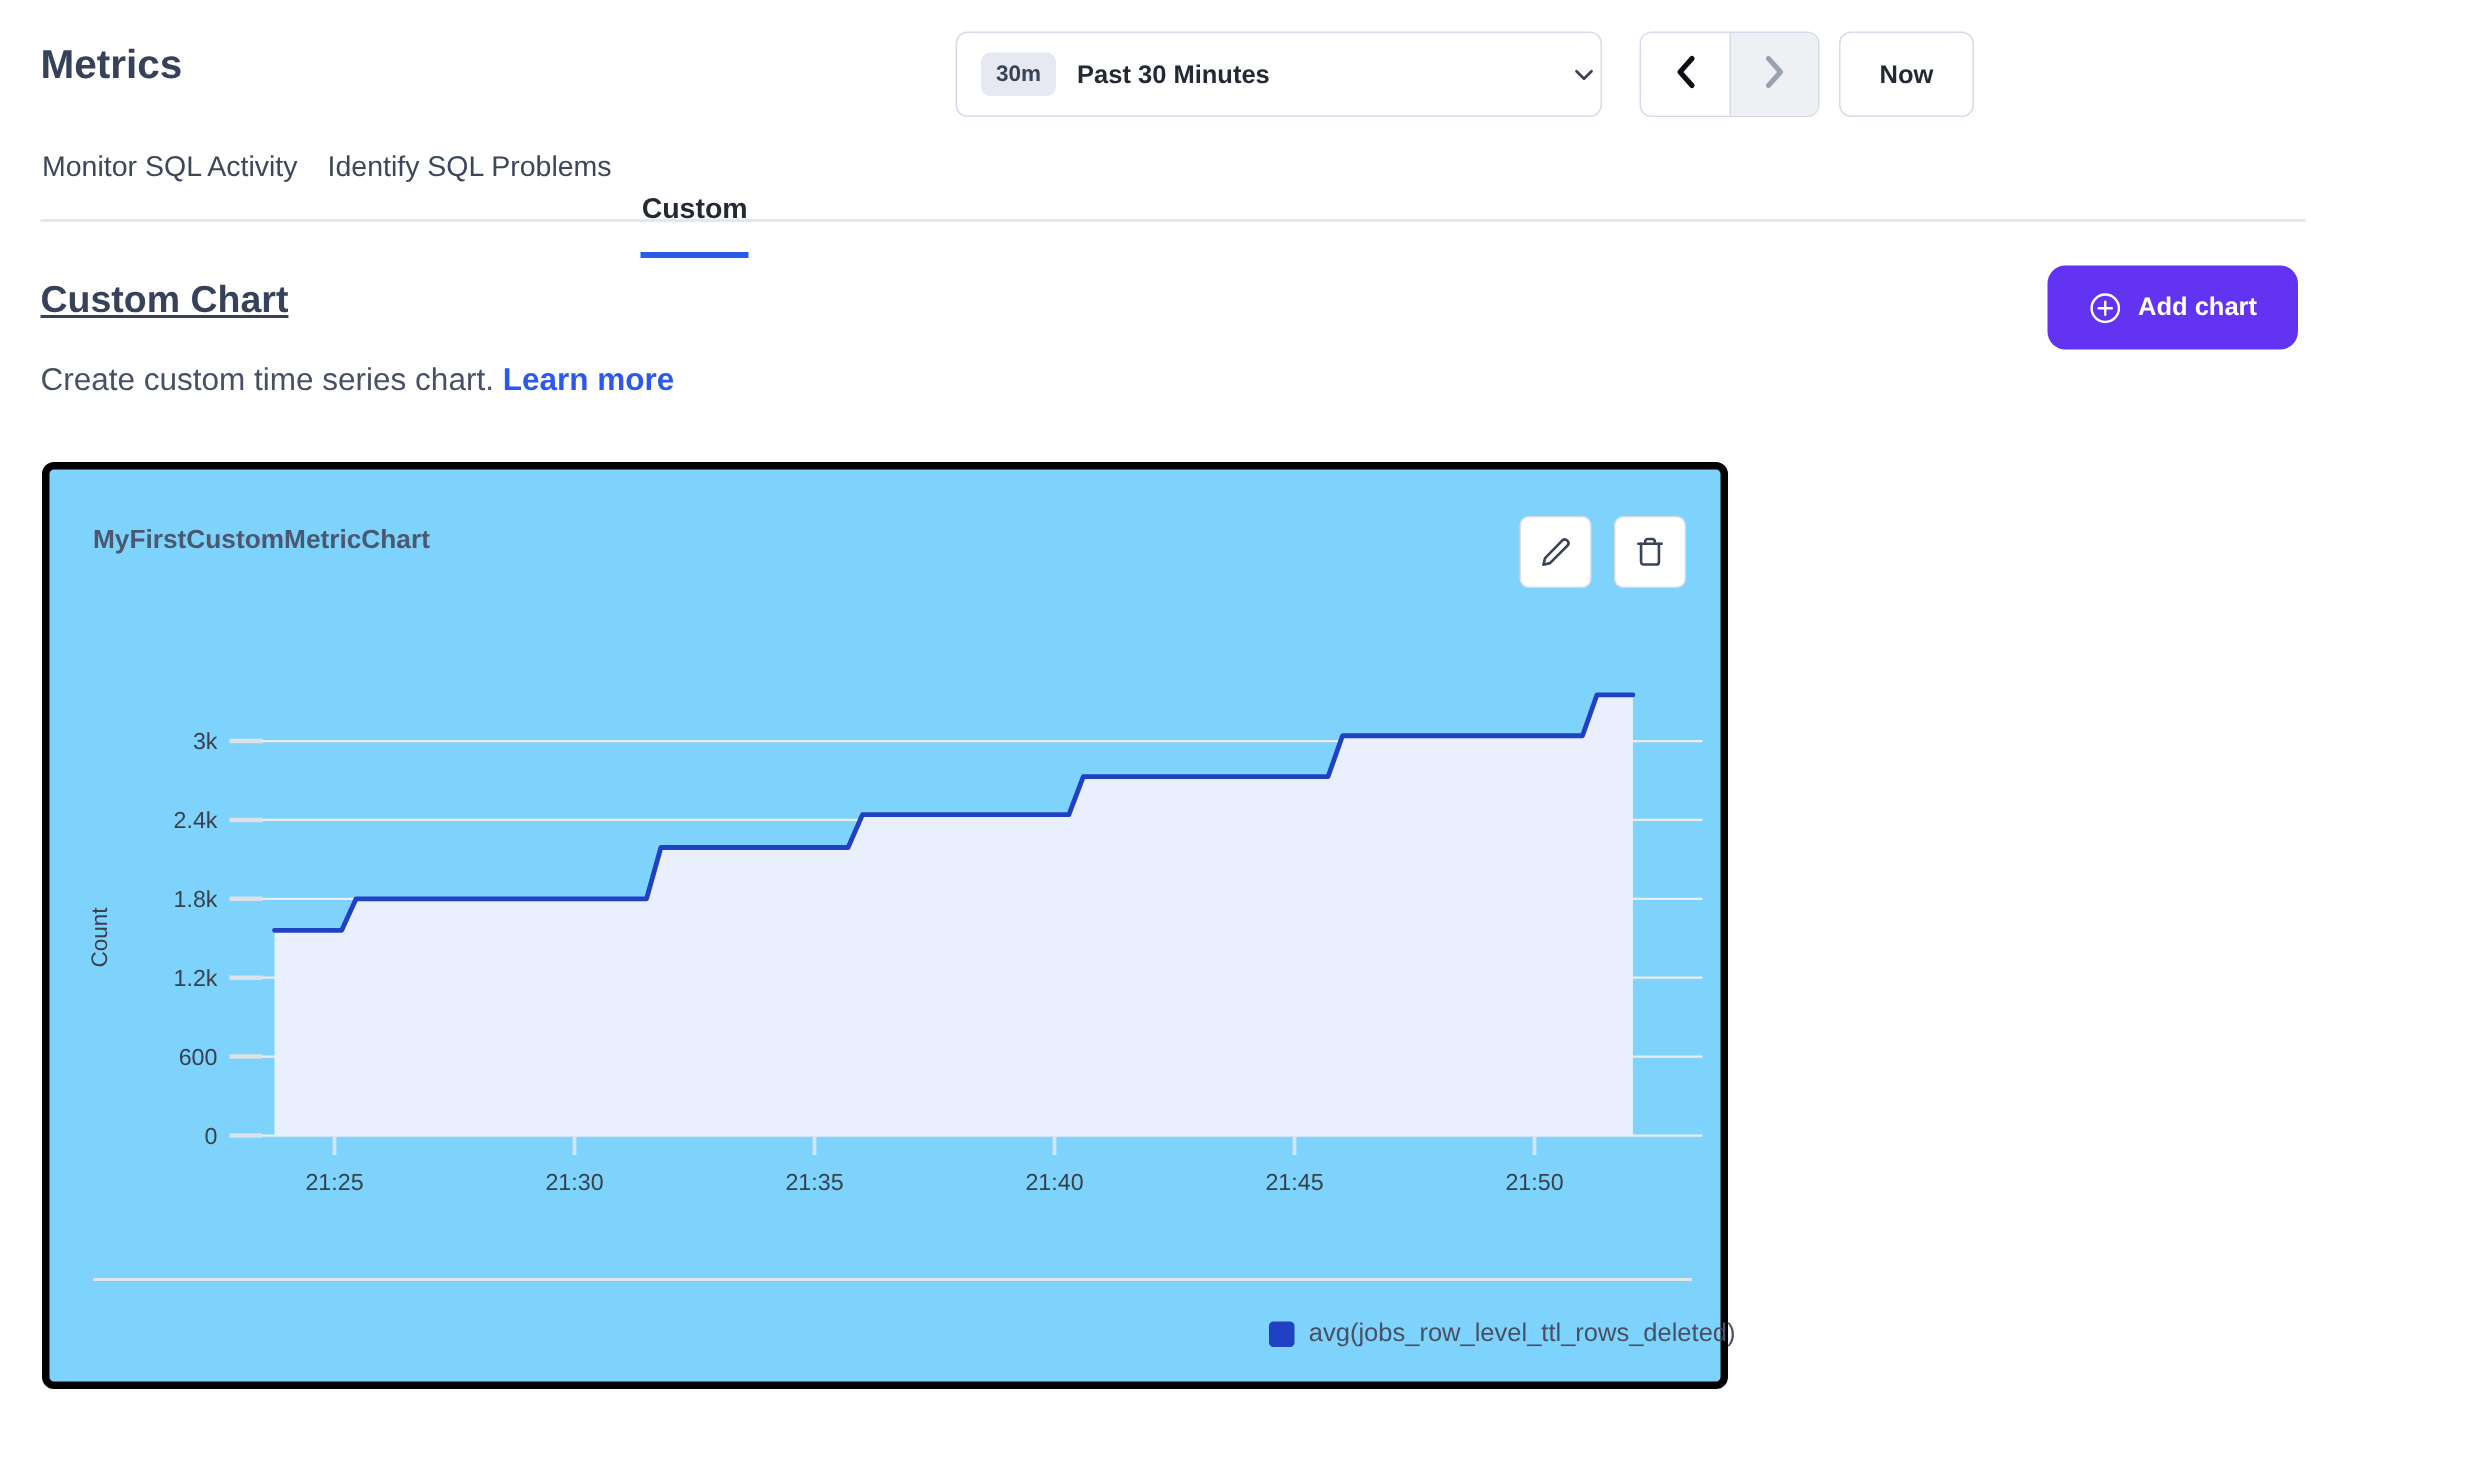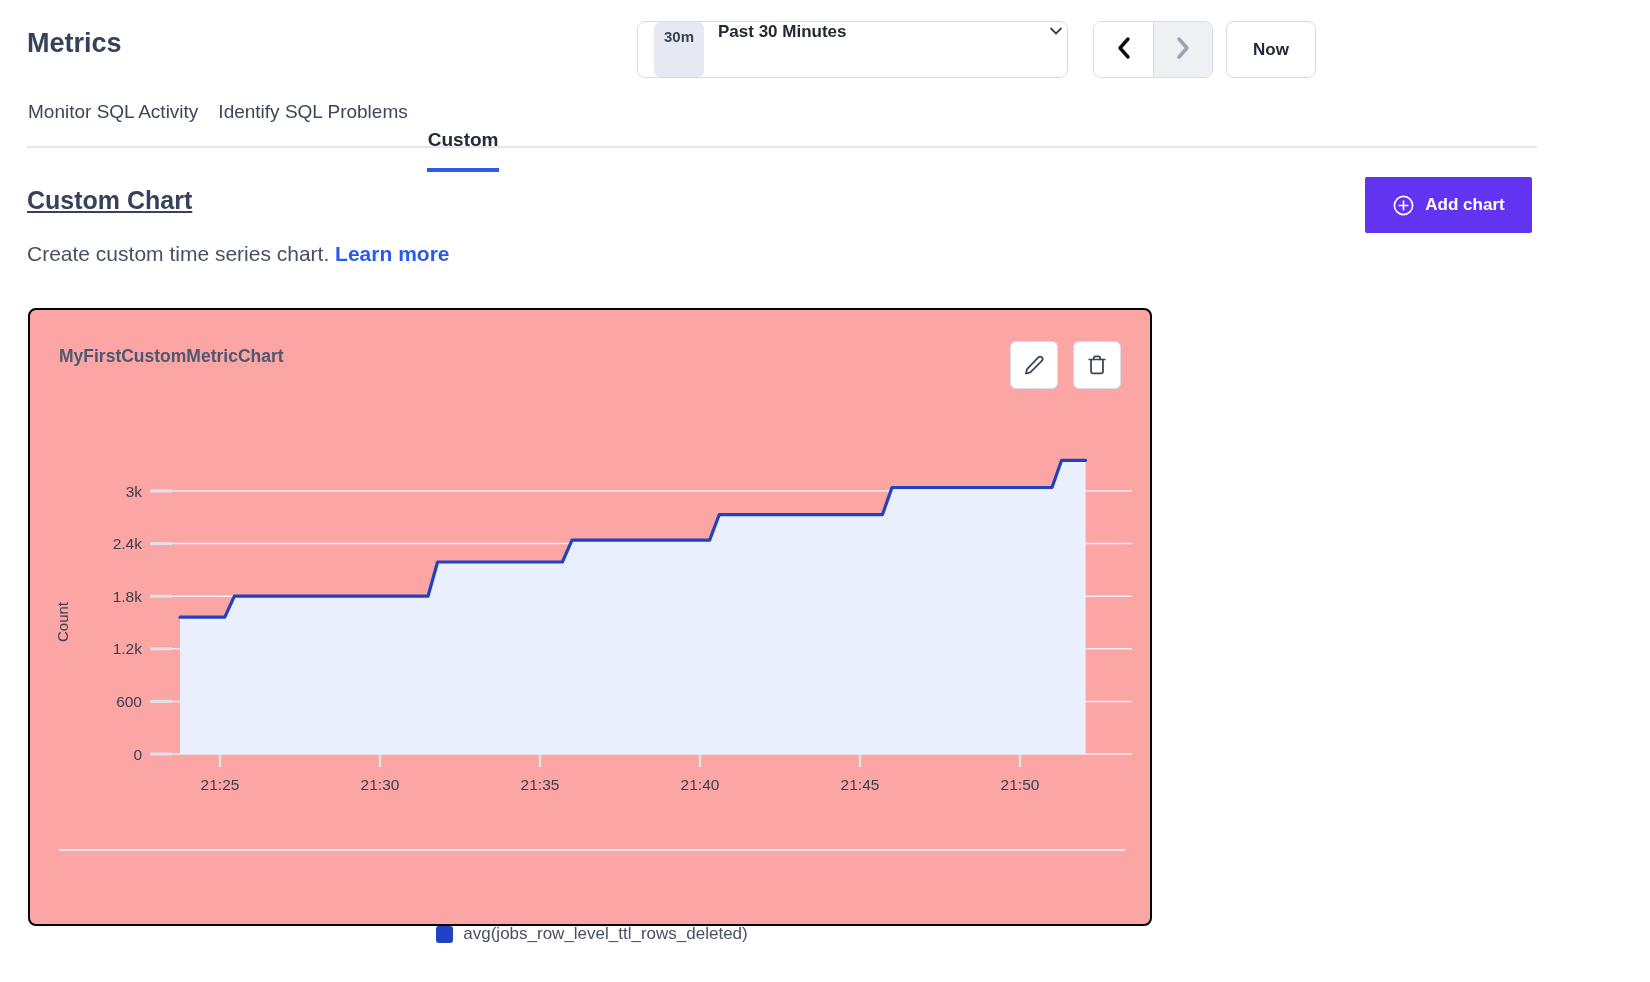--- a/index.html
+++ b/index.html
@@ -5,21 +5,21 @@
   * { margin:0; padding:0; box-sizing:border-box; }
   html,body { width:1650px; height:982px; background:#ffffff;
     font-family:"Liberation Sans", sans-serif; color:#394455; overflow:hidden; }
   .abs { position:absolute; }
   body { position:relative; }
 
   .page-title { left:27px; top:28px; font-size:27px; font-weight:700; color:#36415a; }
 
   
   .time-picker { left:637px; top:21px; width:431px; height:57px; background:#fff;
-    border:1px solid #d5dbe8; border-radius:8px; display:flex; 
+    border:1px solid #d5dbe8; border-radius:8px; display:flex; align-items:center;
     padding:0 2px 0 16px; cursor:pointer; }
   .range-badge { background:#e6e9f1; color:#394455; font-size:15px; font-weight:700;
     padding:6px 10px; border-radius:6px; }
   .range-label { margin-left:14px; font-size:17px; font-weight:600; color:#242a35; }
   .picker-caret { margin-left:auto; display:flex; }
 
   .pager { left:1093px; top:21px; width:120px; height:57px; border:1px solid #d5dbe8;
     border-radius:8px; overflow:hidden; display:flex; background:#fff; }
   .pager-half { width:50%; height:100%; display:flex; align-items:center; justify-content:center;
     cursor:pointer; background:#fff; border:none; }
@@ -34,37 +34,37 @@
   .tab { font-size:19px; color:#3c4759; padding:0 1px 17px 1px; cursor:pointer;
     border-bottom:4px solid transparent; }
   .tab.active { color:#242a35; font-weight:600; border-bottom-color:#2a5ce8;margin-top:28px; }
   .tabs-divider { left:27px; top:146px; width:1510px; height:2px; background:#e4e7ee; }
 
   
   .section-heading { left:27px; top:186px; font-size:25px; font-weight:700; color:#36415a;text-decoration:underline; }
   .section-desc { left:27px; top:242px; font-size:21px; color:#475064; }
   .learn-more { color:#2b59ee; font-weight:600; text-decoration:none; cursor:pointer; }
   .add-chart-btn { left:1365px; top:177px; width:167px; height:56px; background:#6333f2;
-    border:none; border-radius:2px; color:#fff; font-size:17px; font-weight:700;
+    border:none; border-radius:12px; color:#fff; font-size:17px; font-weight:700;
     display:flex; align-items:center; justify-content:center; gap:10px; cursor:pointer;
     font-family:inherit; }
 
   
-  .card { left:28px; top:308px; width:1124px; height:618px; background:#fca5a5;
-    border:2px solid #000000; border-radius:8px; box-shadow:0 1px 3px rgba(60,70,90,.05); }
+  .card { left:28px; top:308px; width:1124px; height:618px; background:#7dd3fc;
+    border:5px solid #000000; border-radius:8px; box-shadow:0 1px 3px rgba(60,70,90,.05); }
   .card-title { left:29px; top:36px; font-size:17.5px; font-weight:700; color:#4c5870; }
   .icon-btn { width:48px; height:48px; background:#fff; border:1px solid #d8dde6;
     border-radius:6px; display:flex; align-items:center; justify-content:center; cursor:pointer; }
   .edit-btn { left:980px; top:31px; }
   .delete-btn { left:1043px; top:31px; }
   .chart-wrap { left:20px; top:110px; width:1090px; height:380px; }
   svg text { font-family:"Liberation Sans", sans-serif; }
   .card-divider { left:29px; top:539px; width:1066px; height:1.5px; background:#e2e5ec; }
   .legend { left:0; top:566px; width:1124px; display:flex; align-items:center;
-    justify-content:center; gap:10px;margin-top:48px; }
+    justify-content:flex-end; gap:10px; }
   .legend-swatch { width:17px; height:17px; border-radius:3px; }
   .legend-label { font-size:17px; color:#475064; }
 </style>
 </head>
 <body>
 
 <h1 class="abs page-title">Metrics</h1>
 
 <div class="abs time-picker">
   <span class="range-badge">30m</span>

